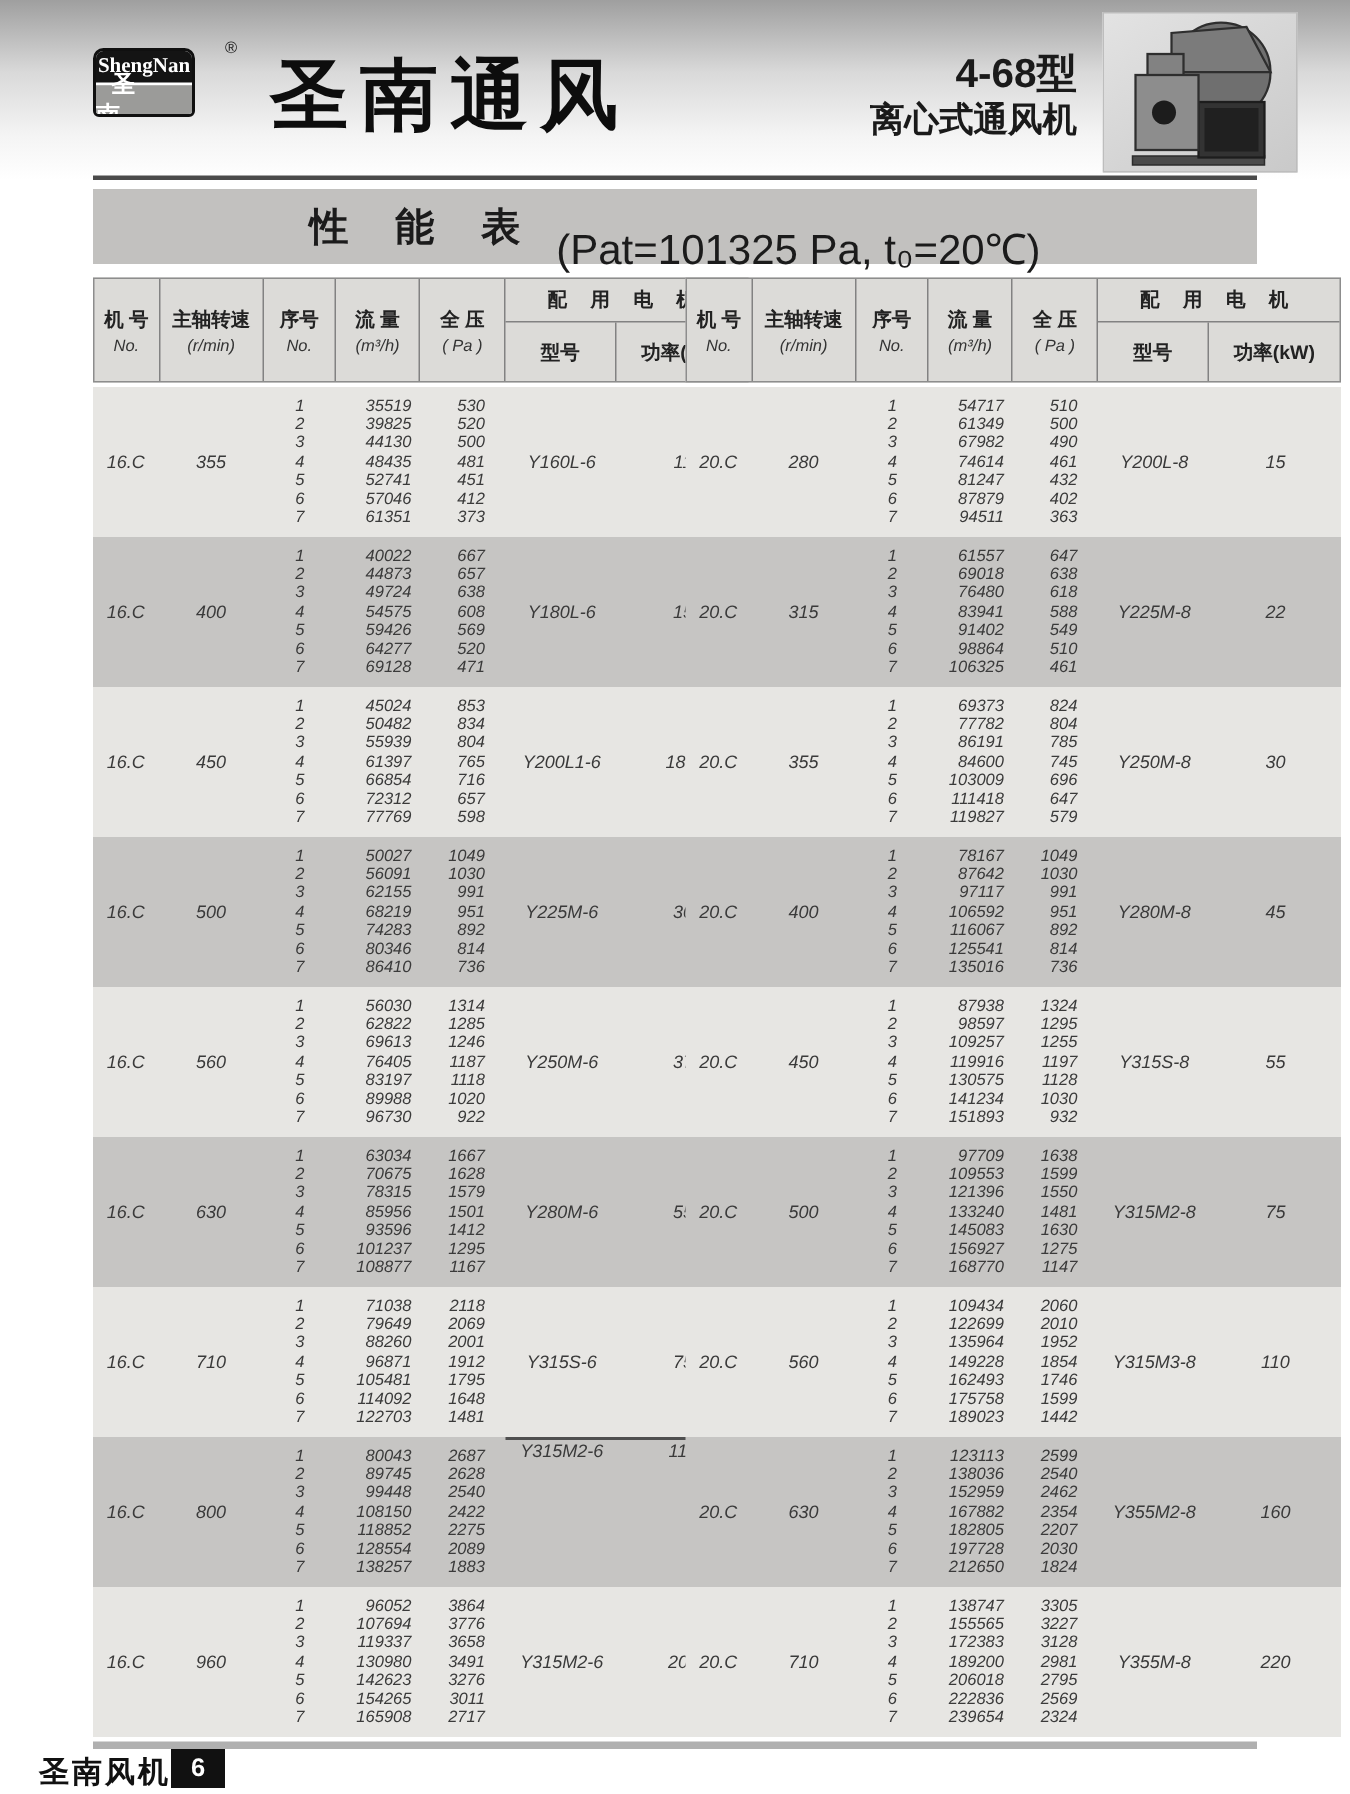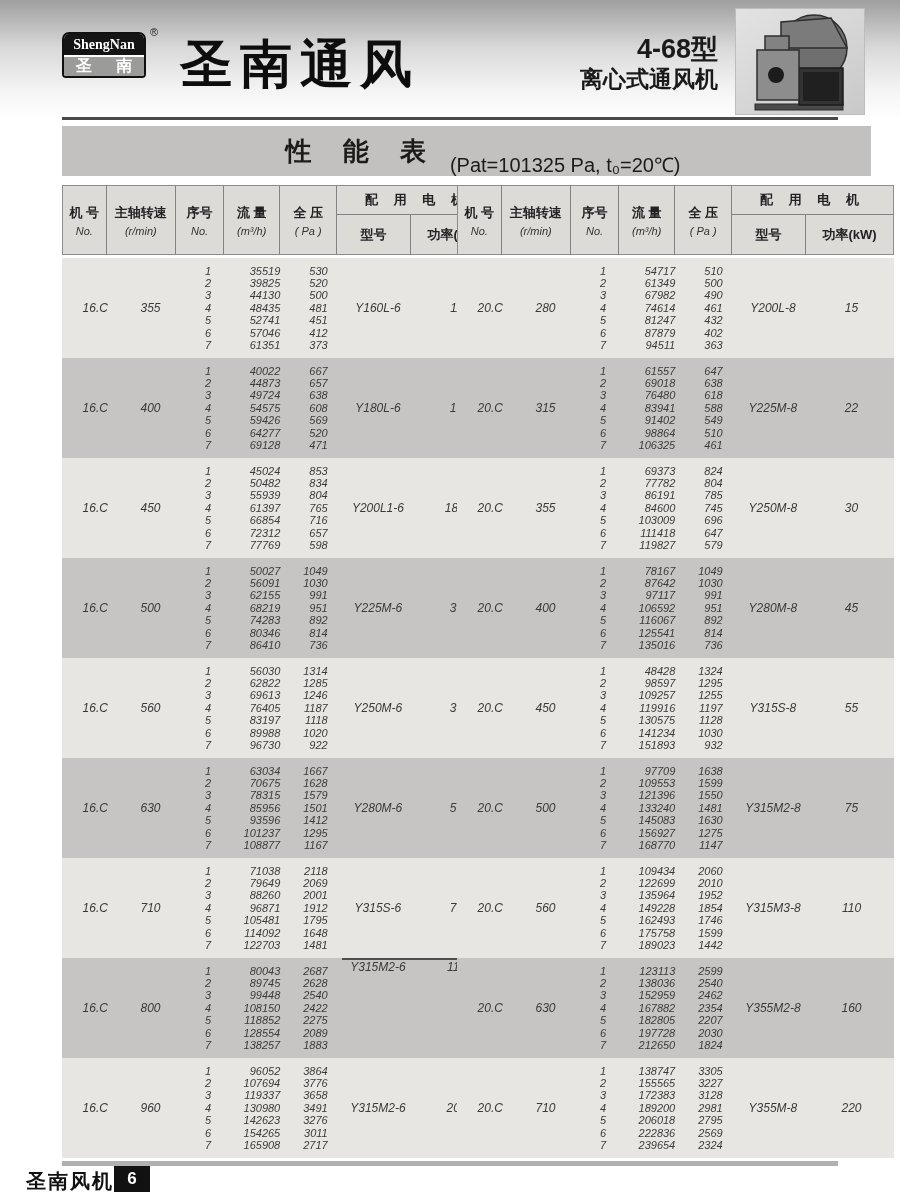--- a/index.html
+++ b/index.html
@@ -8,21 +8,21 @@
     background:#ffffff;color:#222;
     font-family:"Liberation Sans", sans-serif;
     -webkit-font-smoothing:antialiased;
   }
   
   .top-area{
     position:absolute;left:0;top:0;width:900px;height:120px;
     background:linear-gradient(180deg,#9f9f9f 0%,#d9d9d9 40%,#f4f4f4 75%,#ffffff 100%);
   }
   .logo-badge{
-    position:absolute;left:62px;top:32px;width:84px;height:46px;
+    position:absolute;left:62px;top:32px;width:68px;height:46px;
     border:2px solid #101010;border-radius:7px 7px 4px 4px;overflow:hidden;background:#fff;
     box-sizing:border-box;
   }
   .logo-top{
     height:23px;background:#141414;color:#fff;display:flex;align-items:center;justify-content:center;
     font-family:"Liberation Serif", serif;font-weight:bold;font-size:14px;border-bottom:2px solid #fff;
     box-sizing:border-box;
   }
   .logo-bottom{
     height:19px;background:#9b9b99;color:#fff;display:flex;align-items:center;justify-content:center;
@@ -42,24 +42,24 @@
     position:absolute;left:735px;top:8px;width:130px;height:107px;
     background:linear-gradient(145deg,#e3e3e3,#c9c9c9);
     box-shadow:0 0 0 1px #bdbdbd inset;
   }
   .header-rule{
     position:absolute;left:62px;top:117px;width:776px;height:3px;background:#4a4a4a;
   }
   
   .title-band{
     position:absolute;left:62px;top:126px;width:776px;height:50px;background:#c2c1bf;
-    display:flex;align-items:center;justify-content:center;gap:12px;padding-left:33px;
+    display:flex;align-items:center;justify-content:center;gap:12px;
   }
   .title-main{font-size:26px;font-weight:bold;letter-spacing:12px;color:#1b1b1b;}
-  .title-cond{font-size:20px;color:#1b1b1b;margin-top:27px;}
+  .title-cond{font-size:28px;color:#1b1b1b;margin-top:27px;}
   
   .perf-table{position:absolute;top:185px;width:437px;}
   .table-left{left:62px;}
   .table-right{left:457px;}
   .thead{
     height:70px;background:#dcdbd8;border:1px solid #8d8d8d;display:flex;box-sizing:border-box;
   }
   .th{
     border-right:1px solid #828282;display:flex;flex-direction:column;align-items:center;
     justify-content:center;gap:3px;box-sizing:border-box;
@@ -72,21 +72,21 @@
     height:29px;display:flex;align-items:center;justify-content:center;
     font-size:13px;font-weight:bold;letter-spacing:6px;border-bottom:1px solid #828282;box-sizing:border-box;
   }
   .th-motor-bottom{flex:1;display:flex;}
   .th-model{width:46%;border-right:1px solid #828282;display:flex;align-items:center;justify-content:center;font-size:13px;font-weight:bold;box-sizing:border-box;}
   .th-power{width:54%;display:flex;align-items:center;justify-content:center;font-size:13px;font-weight:bold;}
   .tbody{margin-top:3px;}
   .block{display:flex;height:100px;font-style:italic;color:#3a3a3a;}
   .block.light{background:#e7e6e3;}
   .block.dark{background:#c6c5c3;}
-  .c-no{width:10%;display:flex;align-items:center;justify-content:center;font-size:12px;padding-left:12px;}
+  .c-no{width:10%;display:flex;align-items:center;justify-content:center;font-size:12px;}
   .c-speed{width:16%;display:flex;align-items:center;justify-content:center;font-size:12px;}
   .c-rows{width:37%;display:flex;flex-direction:column;justify-content:center;}
   .prow{display:flex;font-size:11px;line-height:12.4px;}
   .seq{width:30%;text-align:center;}
   .flow{width:36%;text-align:right;padding-right:8px;box-sizing:border-box;}
   .press{width:34%;text-align:right;padding-right:14px;box-sizing:border-box;}
   .c-motors{width:37%;display:flex;flex-direction:column;justify-content:center;font-size:12px;}
   .motor-row{display:flex;align-items:flex-start;}
   .motor-row .model{width:46%;text-align:center;}
   .motor-row .power{width:54%;text-align:center;}
@@ -809,21 +809,21 @@
             <span class="power">45</span>
           </div>
         </div>
   </div>
       <div class="block light">
     <div class="c-no">20.C</div>
     <div class="c-speed">450</div>
     <div class="c-rows">
           <div class="prow">
             <span class="seq">1</span>
-            <span class="flow">48428</span>
+            <span class="flow">87938</span>
             <span class="press">1324</span>
           </div>
           <div class="prow">
             <span class="seq">2</span>
             <span class="flow">98597</span>
             <span class="press">1295</span>
           </div>
           <div class="prow">
             <span class="seq">3</span>
             <span class="flow">109257</span>

